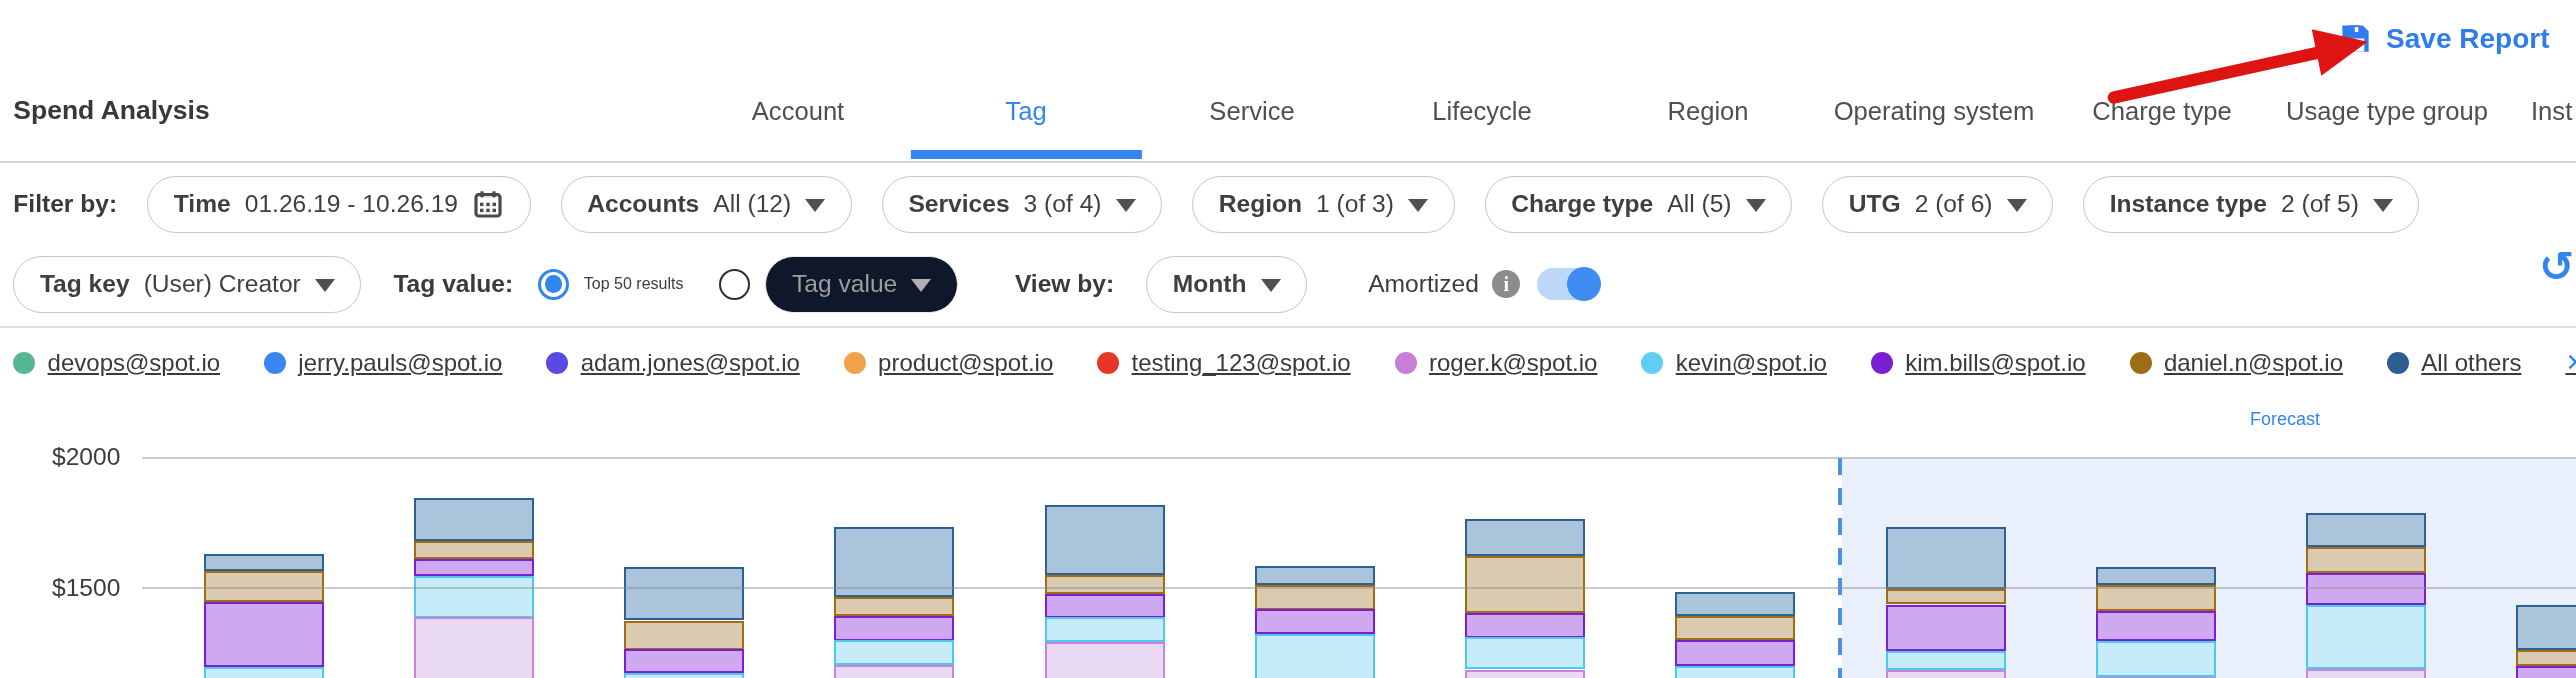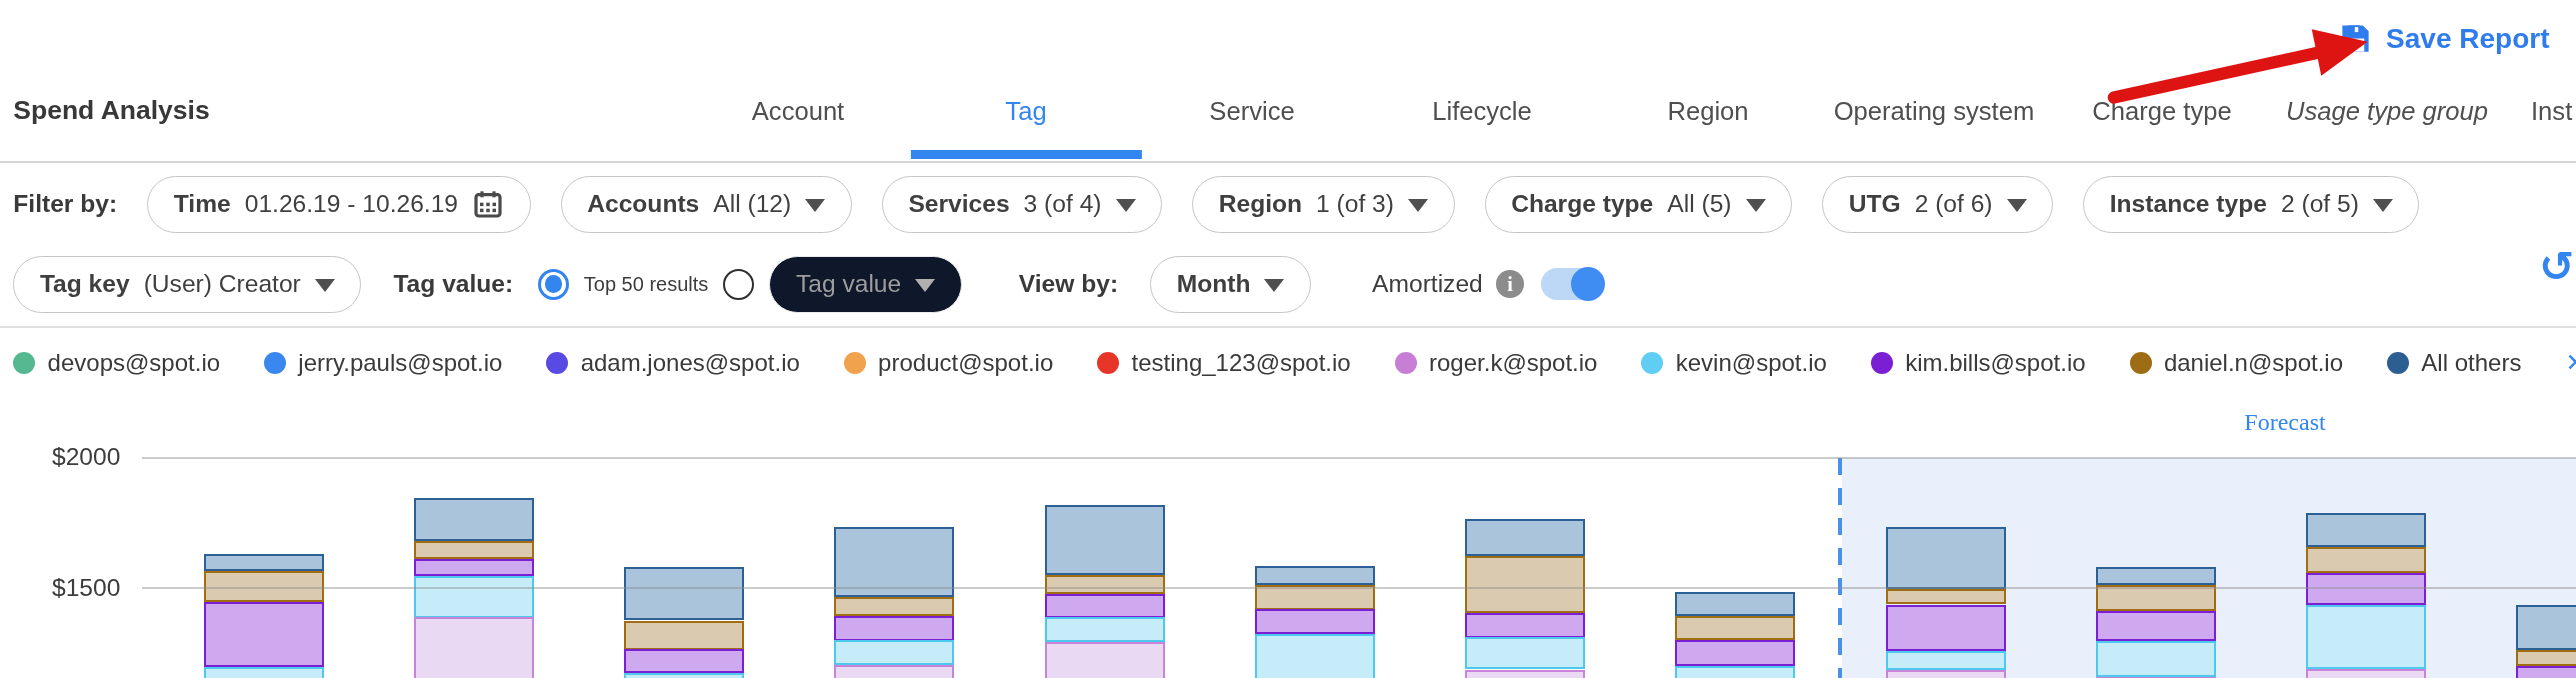--- a/index.html
+++ b/index.html
@@ -39,32 +39,32 @@
   .info-icon { width:28px; height:28px; border-radius:50%; background:#8c8c8c; color:#fff;
     display:flex; align-items:center; justify-content:center; font-family:"Liberation Serif", serif;
     font-weight:bold; font-size:20px; cursor:pointer; flex:none; }
   .toggle { width:63px; height:32px; border-radius:16px; background:#bdd8f7; position:relative; cursor:pointer; flex:none; }
   .toggle .knob { position:absolute; right:-0.9px; top:-0.9px; width:34px; height:34px; border-radius:50%; background:#3f8cf3; }
   .reset-btn { position:absolute; right:1.9px; top:246px; background:none; border:none; cursor:pointer;
     color:#3385f0; font-size:42px; line-height:42px; font-family:"DejaVu Sans", sans-serif; font-weight:bold; }
   .row2-divider { position:absolute; top:326px; left:0; width:2576px; height:1.9px; background:#e0e0e0; }
   
   .legend { position:absolute; top:333px; left:13.3px; width:2548px; height:59px;
-    display:flex; align-items:center; gap:44px; font-size:24px; color:#3a3a3a; }
+    display:flex; align-items:center; gap:44px; font-size:24px; color:#3a3a3a;text-decoration:underline; }
   .legend-item { display:flex; align-items:center; gap:12.3px; cursor:pointer; white-space:nowrap; }
   .legend-dot { width:22px; height:22px; border-radius:50%; flex:none; }
   .deselect-all { display:flex; align-items:center; gap:9.5px; color:#3385f0; font-weight:bold; cursor:pointer; font-size:24.6px; }
   .deselect-x { font-family:"DejaVu Sans", sans-serif; font-weight:bold; }
   
   .chart { position:absolute; top:398px; left:0; width:2576px; height:280px; overflow:hidden; }
   .forecast-bg { position:absolute; left:1842px; top:60px; width:734px; height:221px; background:#e9f0fb; z-index:1; }
   .forecast-dash { position:absolute; left:1838px; top:60px; width:3.8px; height:221px; z-index:4;
     background:repeating-linear-gradient(180deg, #4a90e8 0 17px, transparent 17px 30px); }
   .forecast-label { position:absolute; left:2285px; top:11.4px; transform:translateX(-50%);
-    color:#3385f0; font-size:24px; z-index:5;font-family:Liberation Serif, serif; }
+    color:#3385f0; font-size:18px; z-index:5; }
   .gridline { position:absolute; left:142px; width:2434px; height:1.9px; background:rgba(140,140,140,0.45); z-index:5; }
   .gridline.g2000 { top:59px; }
   .gridline.g1500 { top:189px; }
   .ytick { position:absolute; left:52px; font-size:24.6px; color:#3c3c3c; z-index:5; }
   .ytick.t2000 { top:45px; }
   .ytick.t1500 { top:176px; }
   .bars { position:absolute; inset:0; z-index:2; }
   .bar-seg { position:absolute; border:2.8px solid; }
 </style>
 </head>
@@ -75,21 +75,21 @@
   <div class="app-header">
     <div class="page-title">Spend Analysis</div>
     <nav id="tabs">
         <div class="tab" style="left: 798px;">Account</div>
         <div class="tab active" style="left: 1026px;">Tag</div>
         <div class="tab" style="left: 1252px;">Service</div>
         <div class="tab" style="left: 1482px;">Lifecycle</div>
         <div class="tab" style="left: 1708px;">Region</div>
         <div class="tab" style="left: 1934px;">Operating system</div>
         <div class="tab" style="left: 2162px;">Charge type</div>
-        <div class="tab" style="left: 2387px; font-style: italic;">Usage type group</div>
+        <div class="tab" style="left: 2387px;">Usage type group</div>
         <div class="tab left-anchor" style="left: 2531px;">Inst</div>
       </nav>
     <button class="save-report">
       <svg width="35" height="35" viewBox="0 0 24 24">
         <path fill="#2f7ced" d="M3 3 h14 l4 4 v14 h-18 z"></path>
         <rect x="7" y="3" width="8" height="6" fill="#2f7ced"></rect>
         <rect x="11.5" y="4.2" width="2.4" height="3.4" fill="#ffffff"></rect>
         <rect x="6" y="12" width="12" height="9" fill="#ffffff"></rect>
       </svg>
       <span>Save Report</span>
@@ -154,21 +154,21 @@
     </div>
 
   <div class="filter-row2">
     <div class="pill" style="margin-right:32px;">
       <span class="lbl">Tag key</span>
       <span>(User) Creator</span>
       <span class="caret"></span>
     </div>
     <span class="flt-label" style="margin-right:24.6px;">Tag value:</span>
     <span class="radio selected" style="margin-right:15px;"></span>
-    <span style="font-size:20px; margin-right:15px;">Top 50 results</span>
+    <span style="font-size:16px; margin-right:36px;">Top 50 results</span>
     <span class="radio" style="margin-right:15px;"></span>
     <div class="pill disabled" style="margin-right:57px;">
       <span>Tag value</span>
       <span class="caret"></span>
     </div>
     <span class="flt-label" style="margin-right:32px;">View by:</span>
     <div class="pill" style="margin-right:61px;">
       <span class="lbl">Month</span>
       <span class="caret"></span>
     </div>

